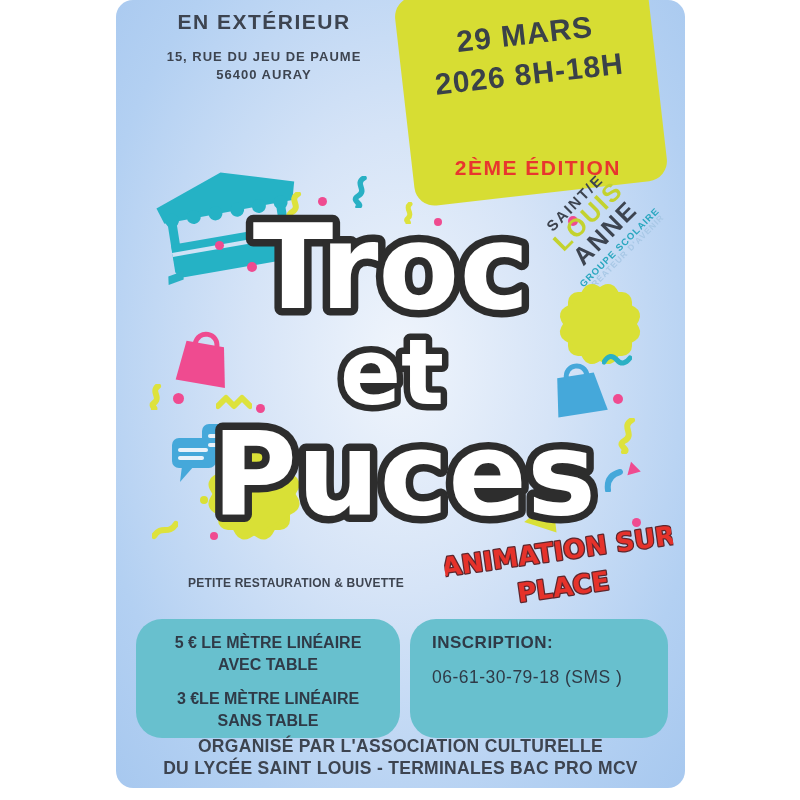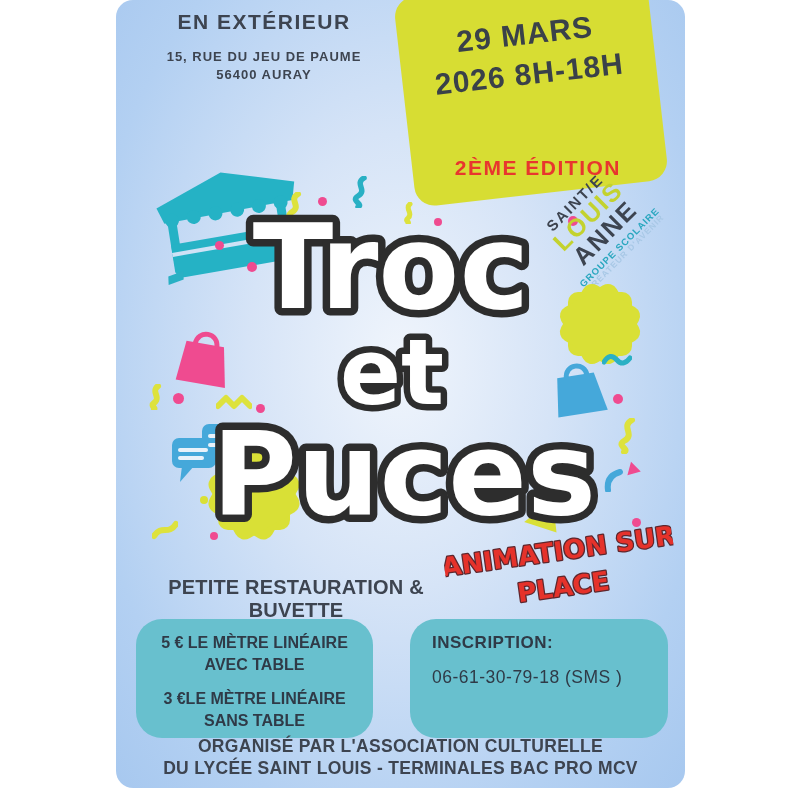--- a/index.html
+++ b/index.html
@@ -33,25 +33,25 @@
   
   .burst{width:64px;height:64px;}
   .burst div{position:absolute;left:0;top:0;width:100%;height:100%;background:#d9e036;border-radius:10px;}
   .burst div:nth-child(2){transform:rotate(30deg);}
   .burst div:nth-child(3){transform:rotate(60deg);}
   .burst-logo{left:452px;top:292px;}
   .burst-left{left:102px;top:458px;width:72px;height:72px;}
   
   .title-svg{overflow:visible;}
   
-  .food{left:12px;top:576px;width:336px;text-align:center;font-size:20px;font-weight:800;letter-spacing:0.2px;}
+  .food{left:12px;top:576px;width:336px;text-align:center;font-size:12px;font-weight:800;letter-spacing:0.2px;}
   .anim{left:330px;top:532px;width:230px;transform:rotate(-8deg);text-align:center;}
   
   .box{background:#68c0ce;border-radius:26px;color:#2f3a47;}
-  .box-price{left:20px;top:619px;width:237px;height:119px;text-align:center;font-weight:800;
+  .box-price{left:20px;top:619px;width:264px;height:119px;text-align:center;font-weight:800;
     font-size:16px;line-height:1.35;padding-top:13px;box-sizing:border-box;}
   .price-gap{height:13px;}
   .box-reg{left:294px;top:619px;width:258px;height:119px;padding:14px 16px 0 22px;box-sizing:border-box;}
   .reg-label{font-size:17px;font-weight:800;letter-spacing:0.5px;}
   .reg-email{font-size:12px;font-weight:800;letter-spacing:0.3px;margin-top:3px;}
   .reg-phone{font-size:17.5px;font-weight:400;letter-spacing:0.5px;margin-top:14px;}
   
   .footer{left:0;top:736px;width:100%;text-align:center;font-size:17.5px;font-weight:800;
     letter-spacing:0.3px;line-height:1.25;}
   

